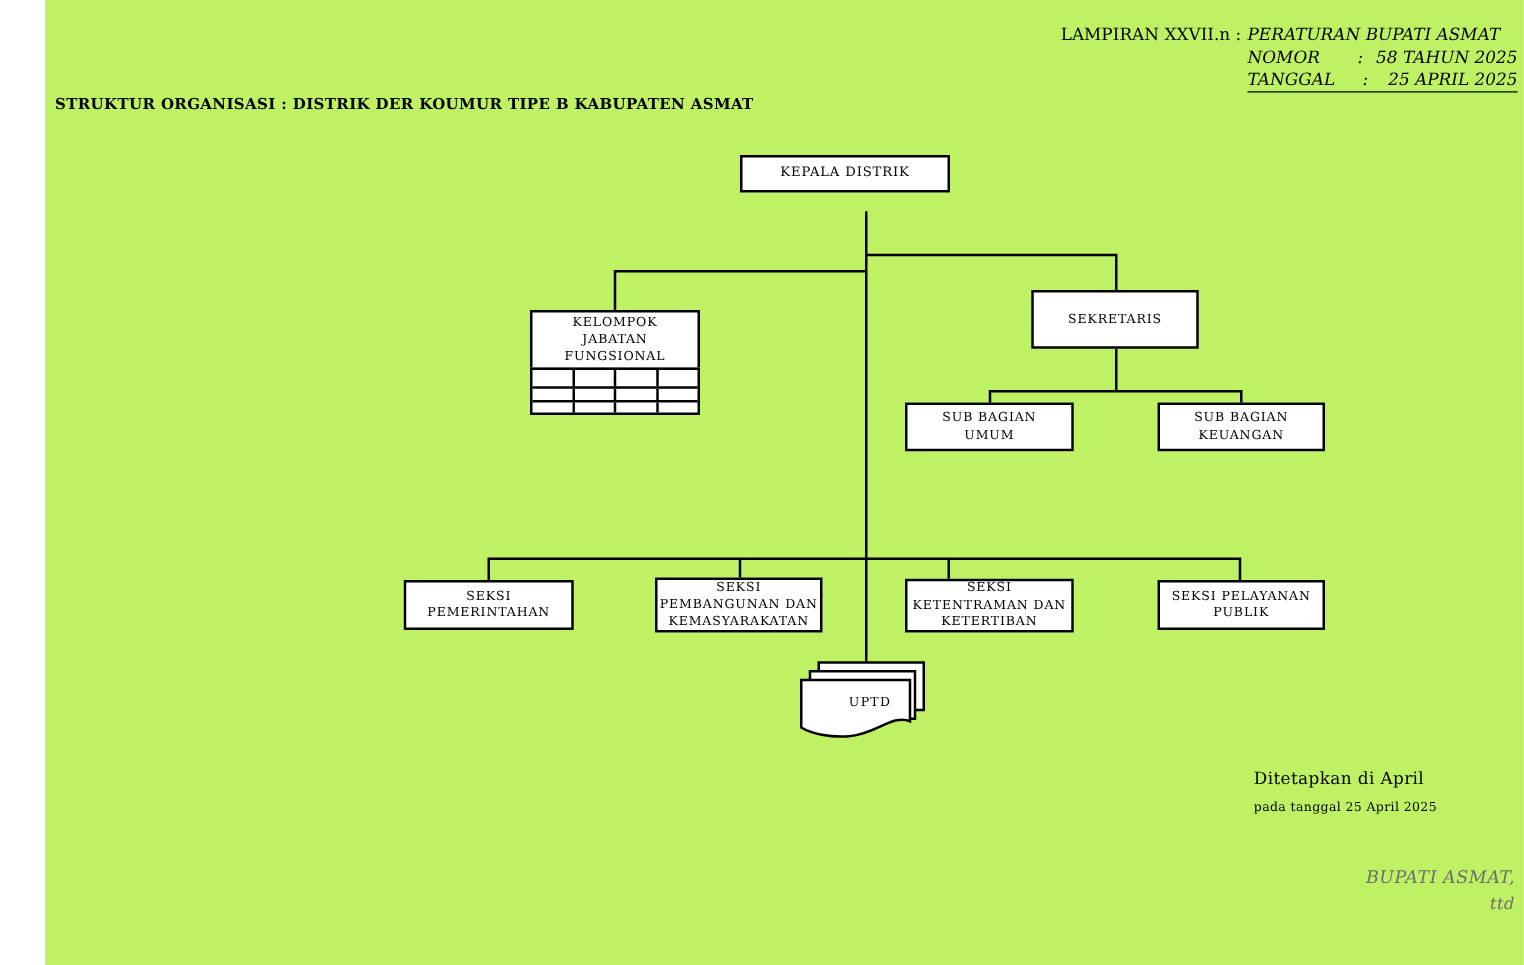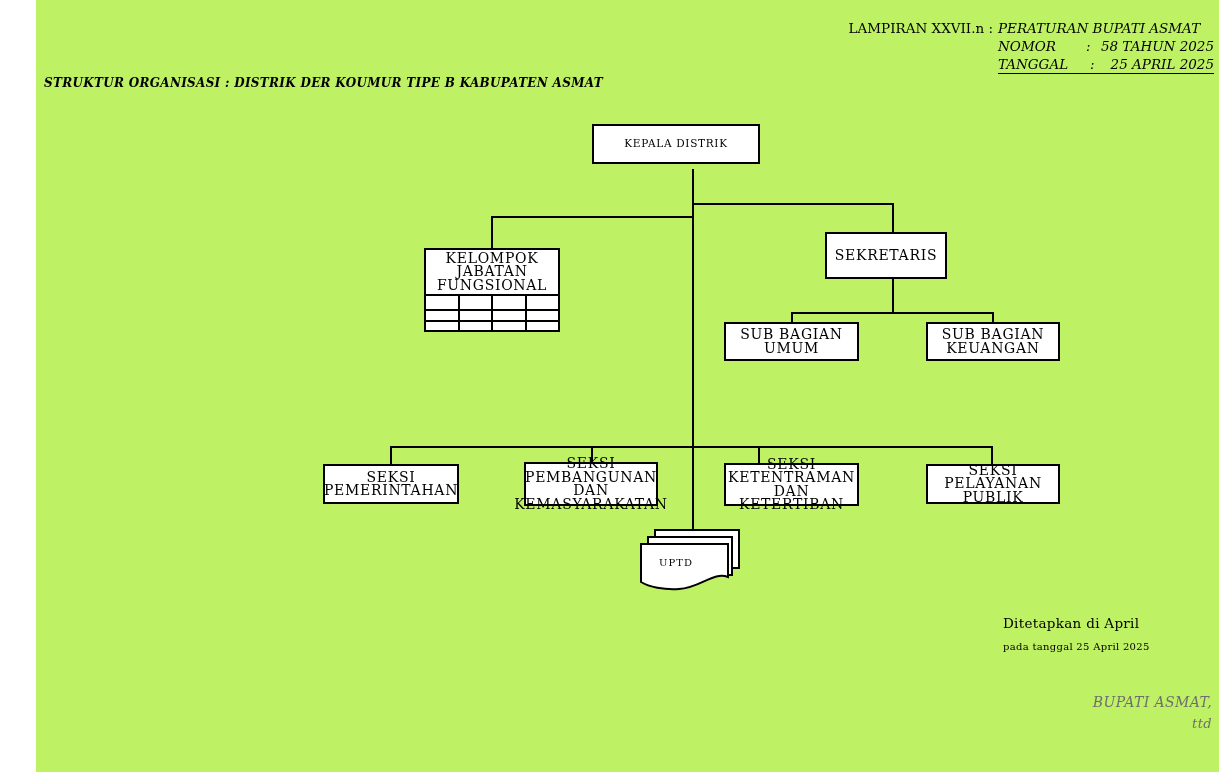--- a/index.html
+++ b/index.html
@@ -11,54 +11,54 @@
   
   .doc-header { position:absolute; top:19px; right:41px; display:flex; font-size:13.5px; line-height:18px; white-space:nowrap; }
   .doc-header .lampiran { margin-right:5px; }
   .hrow { display:flex; width:216px;font-style:italic; }
   .hrow .lbl { width:94px; }
   .hrow .col { width:16px; }
   .hrow.underlined { border-bottom:1.5px solid #000; }
   .hrow.underlined .val { padding-left:5px; }
 
   
-  .page-title { position:absolute; top:76px; left:8px; font-weight:bold; font-size:12px; letter-spacing:0.3px; white-space:nowrap;font-style:italic; }
+  .page-title { position:absolute; top:76px; left:8px; font-weight:bold; font-size:12px; letter-spacing:0.3px; white-space:nowrap; }
 
   
   .chart-svg { position:absolute; left:0; top:0; width:1219px; height:772px; }
   .connectors { fill:none; stroke:#000; stroke-width:2; }
   .sheet { fill:#fff; stroke:#000; stroke-width:2; }
 
   .node {
     position:absolute; box-sizing:border-box; border:2px solid #000; background:#fff;
     display:flex; align-items:center; justify-content:center; text-align:center;
-    font-size:14px; line-height:13.5px; letter-spacing:0.7px; white-space:pre-line;
+    font-size:10px; line-height:13.5px; letter-spacing:0.7px; white-space:pre-line;
   }
-  .n-kepala       { left:556px; top:124px; width:168px; height:40px; font-size:10.5px; }
+  .n-kepala       { left:556px; top:124px; width:168px; height:30px; font-size:10.5px; }
   .n-kelompok     { left:388px; top:248px; width:136px; height:48px; }
-  .n-sekretaris   { left:789px; top:232px; width:122px; height:47px; }
+  .n-sekretaris   { left:789px; top:232px; width:134px; height:47px; }
   .n-sub-umum     { left:688px; top:322px; width:135px; height:39px; }
   .n-sub-keuangan { left:890px; top:322px; width:134px; height:39px; }
   .n-pemerintahan { left:287px; top:464px; width:136px; height:40px; }
   .n-pembangunan  { left:488px; top:462px; width:134px; height:44px; }
   .n-ketentraman  { left:688px; top:463px; width:135px; height:43px; }
   .n-pelayanan    { left:890px; top:464px; width:134px; height:40px; }
 
   
   .kelompok-table {
     position:absolute; left:388px; top:294px; width:136px; height:38px;
     box-sizing:border-box; border:2px solid #000; display:flex; flex-direction:column; background:#fff;
   }
   .kelompok-table .trow { display:flex; flex:1; border-top:2px solid #000; }
   .kelompok-table .trow:first-child { border-top:none; flex:1.6; }
   .kelompok-table .tcell { flex:1; border-left:2px solid #000; }
   .kelompok-table .tcell:first-child { border-left:none; }
 
   .uptd-label {
-    position:absolute; left:596px; top:546px; width:88px; height:32px;
+    position:absolute; left:616px; top:546px; width:88px; height:32px;
     display:flex; align-items:center; justify-content:center;
     font-size:10px; letter-spacing:1px;
   }
 
   
   .sign-place { position:absolute; left:967px; top:615px; font-size:13.5px; letter-spacing:0.3px; }
   .sign-date  { position:absolute; left:967px; top:641px; font-size:10px; letter-spacing:0.3px; }
   .sign-gray  { position:absolute; left:980px; top:693px; width:196px; text-align:right;
                 color:var(--sig-gray,#6e6e6e); font-size:14px; letter-spacing:0.4px;font-style:italic; }
   .sign-gray .official { line-height:18px; }

